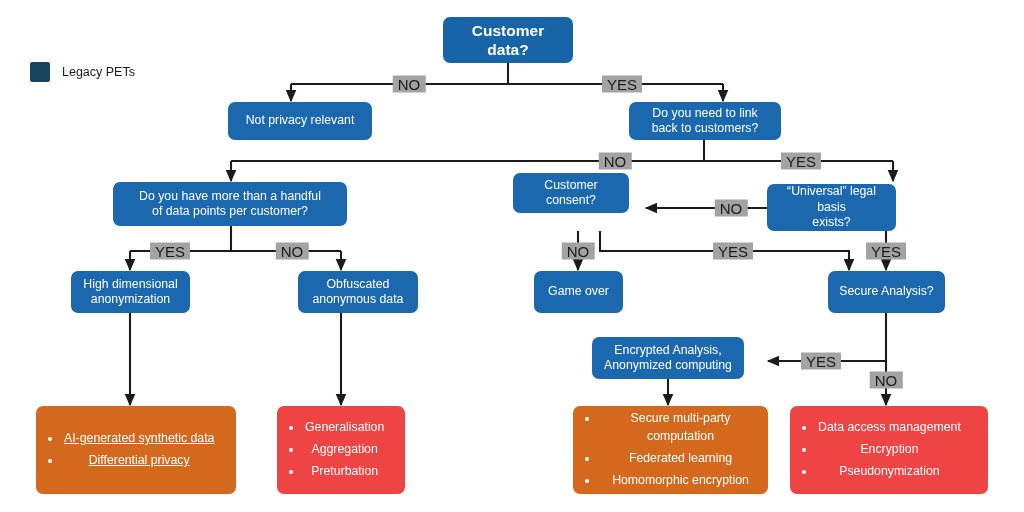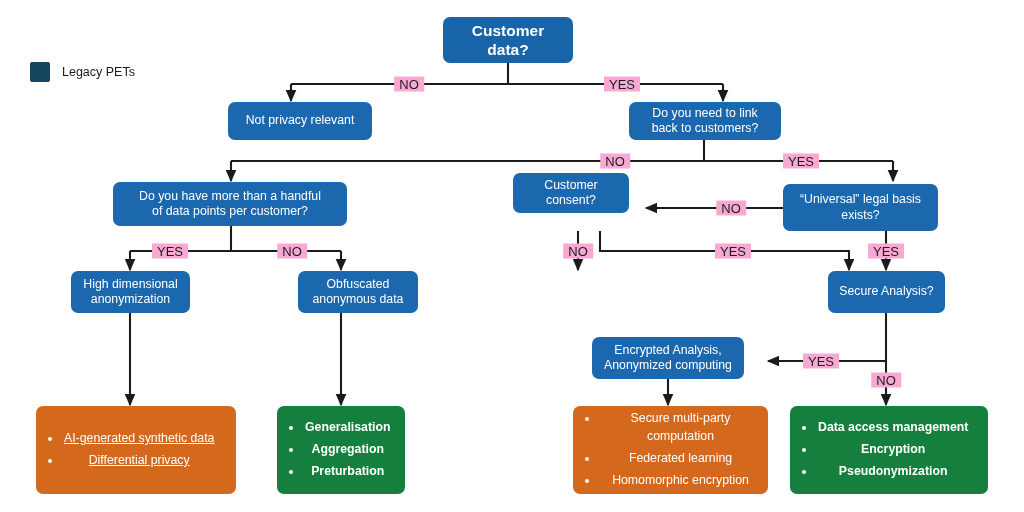--- a/index.html
+++ b/index.html
@@ -11,31 +11,31 @@
   .legend-row{position:absolute;display:flex;align-items:center;gap:12px;}
   .legend-swatch{width:20px;height:20px;border-radius:2px;display:block;}
   .legend-label{font-size:12.5px;color:#1b1b1b;white-space:nowrap;}
 
   .node{position:absolute;border-radius:7px;display:flex;align-items:center;
         justify-content:center;text-align:center;box-sizing:border-box;
         color:#ffffff;line-height:1.25;}
   .node.decision{background:#1b68ae;font-size:12.3px;padding:6px 10px;}
   .node.root{background:#1765a8;font-size:15.5px;font-weight:bold;padding:8px 12px;}
   .node.outcome-orange{background:#d4691e;}
-  .node.outcome-navy{position:absolute;background:#15803d;font-weight:bold;}
+  .node.outcome-navy{position:absolute;background:#ef4444;}
   .node.list{align-items:center;justify-content:flex-start;
              border-radius:7px;padding:10px 8px 10px 10px;display:flex;}
   .node.list ul{margin:0;padding:0 0 0 16px;list-style:disc;}
   .node.list li{font-size:12.3px;line-height:1.45;margin:0 0 4px 0;
                 padding-left:2px;color:#ffffff;}
   .node.list li:last-child{margin-bottom:0;}
   .node.list li::marker{font-size:12px;}
 
-  .edge-label{position:absolute;font-size:13px;color:#1b1b1b;
-              background:#f9a8d4;padding:0 5px;white-space:nowrap;
+  .edge-label{position:absolute;font-size:15px;color:#1b1b1b;
+              background:#a3a3a3;padding:0 5px;white-space:nowrap;
               transform:translate(-50%,-50%);}
 </style>
 </head>
 <body>
 
 <div id="stage">
 
   <svg id="wires" viewBox="0 0 1024 512">
     <defs>
       <marker id="ah" markerWidth="7" markerHeight="7" refX="5.4" refY="3" orient="auto" markerUnits="strokeWidth">
@@ -104,35 +104,38 @@
 
   <div class="node decision" style="left:113px;top:182px;width:234px;height:44px;flex-direction:column;">
     <span>Do you have more than a handful</span>
     <span>of data points per customer?</span>
   </div>
 
   <div class="node decision" style="left:513px;top:173px;width:116px;height:40px;align-items:center;">
     <span>Customer consent?</span>
   </div>
 
-  <div class="node decision" style="left:783px;top:184px;width:155px;height:47px;flex-direction:column;">
+  <div class="node decision" style="left:767px;top:184px;width:129px;height:47px;flex-direction:column;">
     <span>“Universal” legal basis</span>
     <span>exists?</span>
   </div>
 
   <div class="node decision" style="left:71px;top:271px;width:119px;height:42px;flex-direction:column;">
     <span>High dimensional</span>
     <span>anonymization</span>
   </div>
 
   <div class="node decision" style="left:281px;top:271px;width:120px;height:42px;flex-direction:column;margin-left:17px;">
     <span>Obfuscated</span>
     <span>anonymous data</span>
   </div>
 
+  <div class="node decision" style="left:534px;top:271px;width:89px;height:42px;">
+    <span>Game over</span>
+  </div>
 
   <div class="node decision" style="left:828px;top:271px;width:117px;height:42px;">
     <span>Secure Analysis?</span>
   </div>
 
   <div class="node decision" style="left:592px;top:337px;width:152px;height:42px;flex-direction:column;">
     <span>Encrypted Analysis,</span>
     <span>Anonymized computing</span>
   </div>
 

